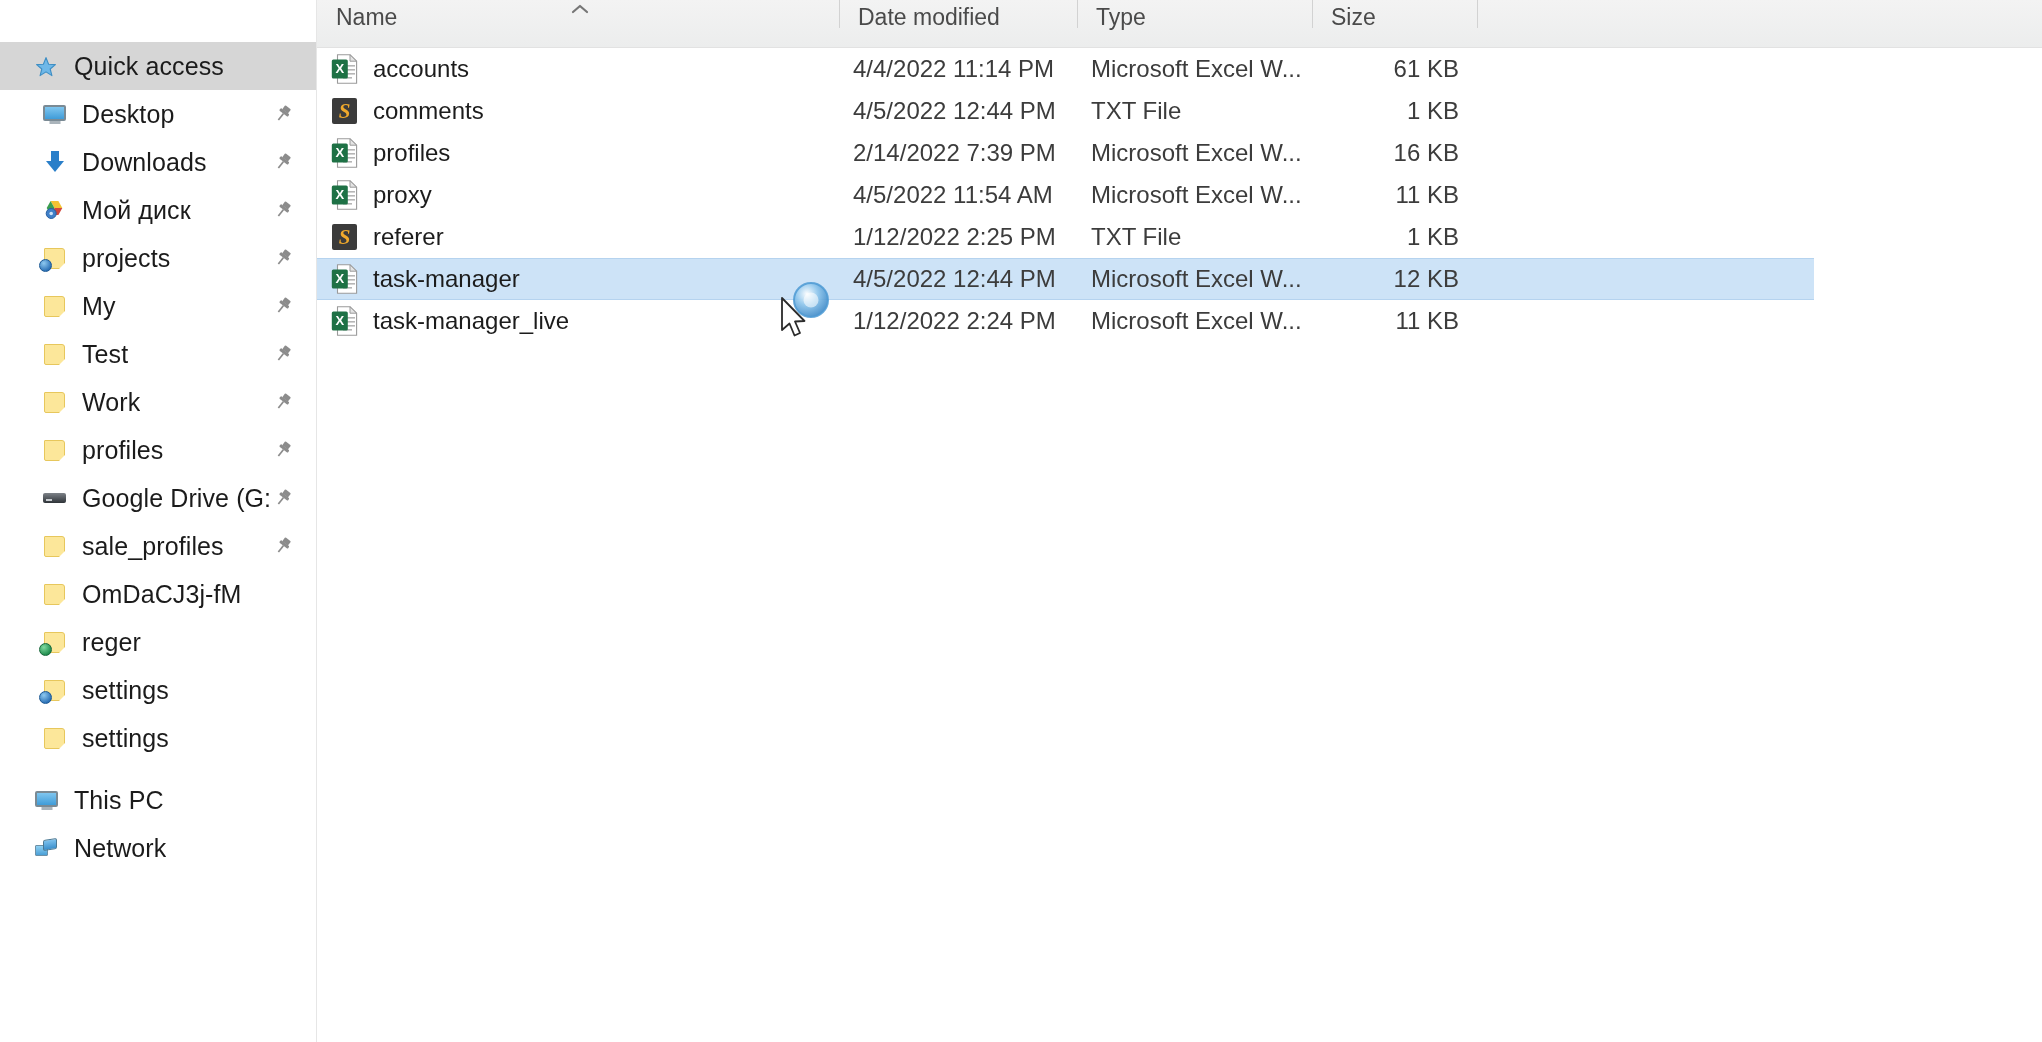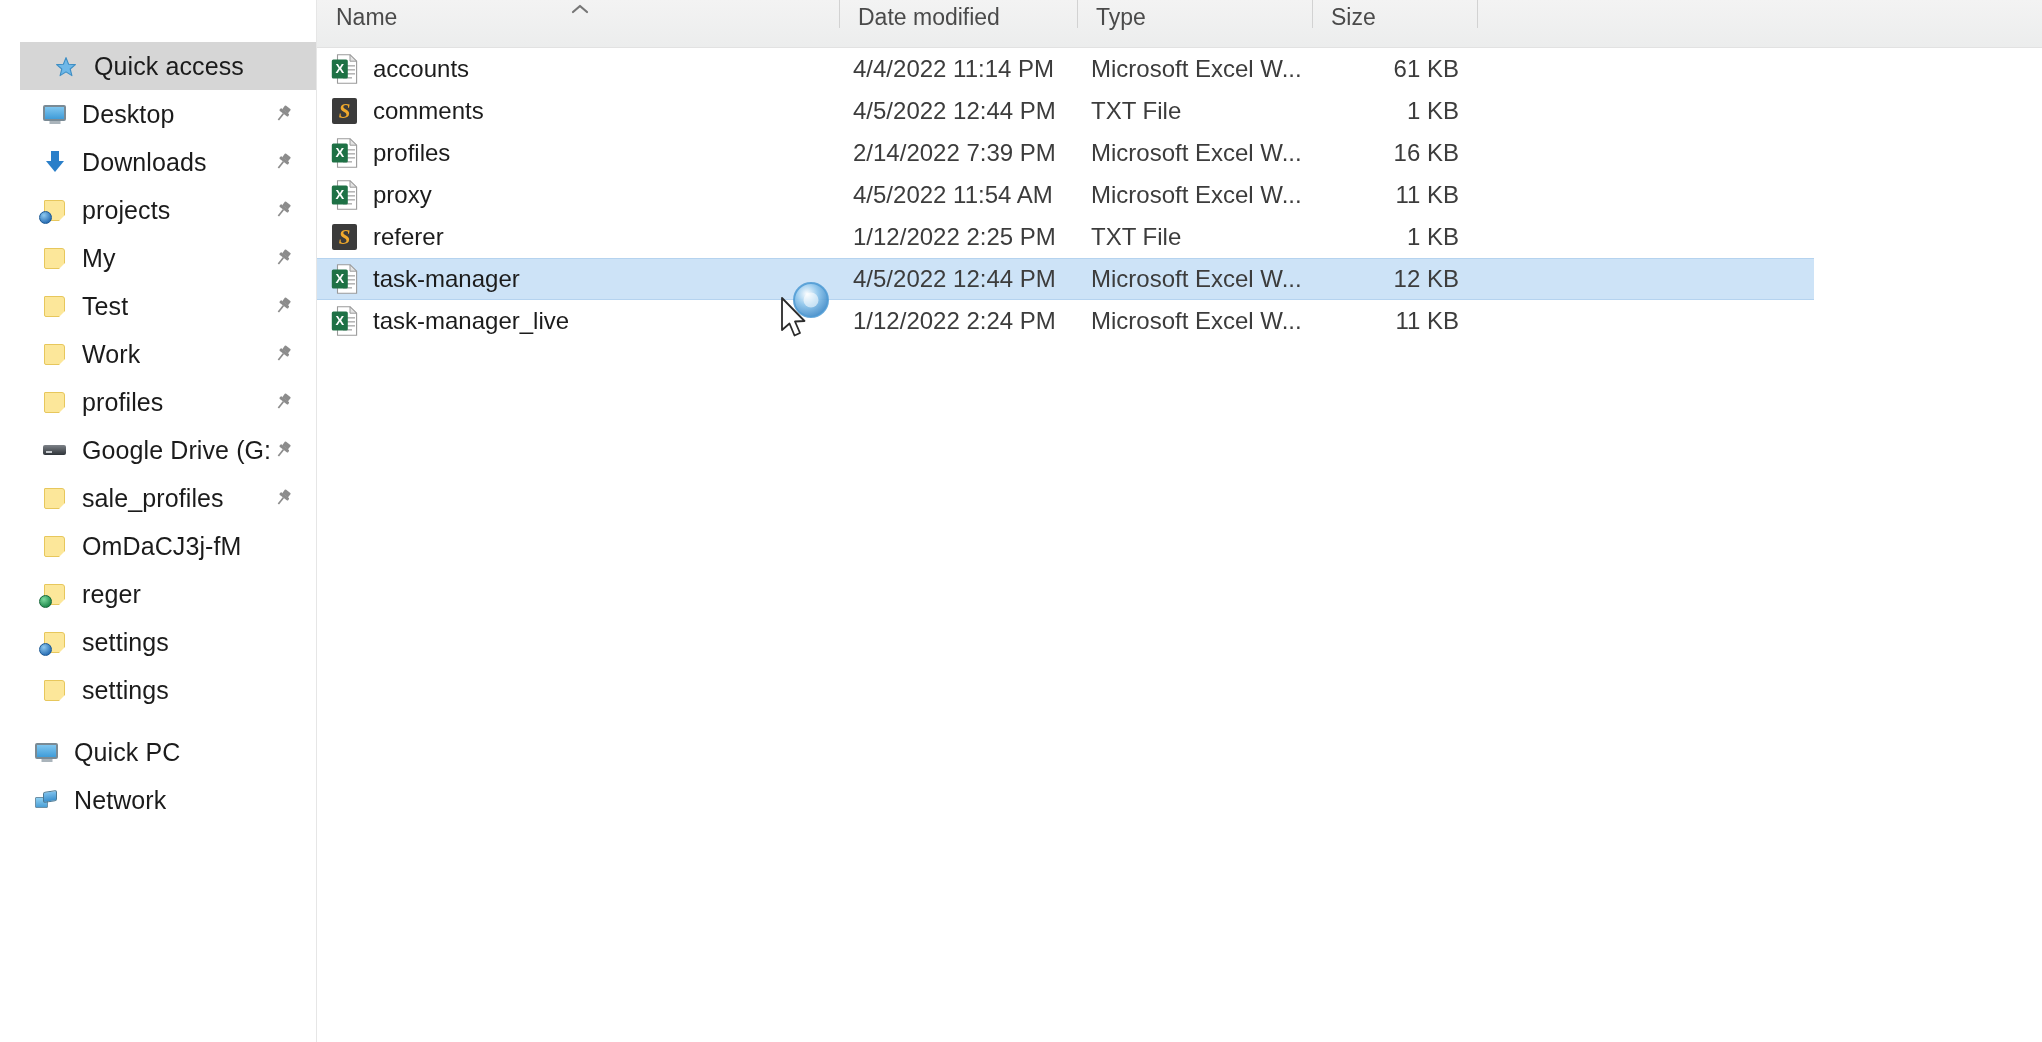--- a/index.html
+++ b/index.html
@@ -47,21 +47,20 @@
     height: 48px;
     display: flex;
     align-items: center;
     padding-left: 42px;
     box-sizing: border-box;
     cursor: default;
   }
   .nav-item.root { padding-left: 34px; }
   .nav-item.selected {
     background: #d6d6d6;
-    margin-left: 20px;
   }
   .nav-icon {
     width: 26px;
     height: 26px;
     flex: 0 0 26px;
     margin-right: 14px;
     position: relative;
     display: inline-block;
   }
   .nav-label {
@@ -388,20 +387,43 @@
             <g transform="rotate(38 10 10)" fill="#8c8c8c">
               <rect x="6.4" y="1.5" width="7.2" height="5.2" rx="1"></rect>
               <rect x="4.6" y="6.4" width="10.8" height="3.1" rx="1"></rect>
               <rect x="9.2" y="9.2" width="1.7" height="8.4"></rect>
             </g>
           </svg>
         </span>
       </div>
       <div class="nav-item">
         <span class="nav-icon">
+          <span class="ic-gdrive">
+            <svg width="23" height="20" viewBox="0 0 23 20">
+              <path d="M7.6 1 L15.4 1 L19.3 8 L11.5 8 Z" fill="#f4c233"></path>
+              <path d="M7.6 1 L11.5 8 L7.6 15 L3.7 8 Z" fill="#3b9e4f"></path>
+              <path d="M11.5 8 L19.3 8 L15.4 15 L7.6 15 Z" fill="#d0483e"></path>
+              <circle cx="8.2" cy="13.5" r="5" fill="#3f7fc8" stroke="#255ea0" stroke-width="1"></circle>
+              <circle cx="8.2" cy="13.5" r="1.8" fill="#cfe3f6"></circle>
+            </svg>
+          </span>
+        </span>
+        <span class="nav-label">Мой диск</span>
+        <span class="nav-pin">
+          <svg class="pin-svg" width="20" height="20" viewBox="0 0 20 20">
+            <g transform="rotate(38 10 10)" fill="#8c8c8c">
+              <rect x="6.4" y="1.5" width="7.2" height="5.2" rx="1"></rect>
+              <rect x="4.6" y="6.4" width="10.8" height="3.1" rx="1"></rect>
+              <rect x="9.2" y="9.2" width="1.7" height="8.4"></rect>
+            </g>
+          </svg>
+        </span>
+      </div>
+      <div class="nav-item">
+        <span class="nav-icon">
           <span class="ic-folder"></span>
           <span class="badge blue"></span>
         </span>
         <span class="nav-label">projects</span>
         <span class="nav-pin">
           <svg class="pin-svg" width="20" height="20" viewBox="0 0 20 20">
             <g transform="rotate(38 10 10)" fill="#8c8c8c">
               <rect x="6.4" y="1.5" width="7.2" height="5.2" rx="1"></rect>
               <rect x="4.6" y="6.4" width="10.8" height="3.1" rx="1"></rect>
               <rect x="9.2" y="9.2" width="1.7" height="8.4"></rect>
@@ -523,21 +545,21 @@
         <span class="nav-icon">
           <span class="ic-folder"></span>
         </span>
         <span class="nav-label">settings</span>
       </div>
       <div class="nav-spacer"></div>
       <div class="nav-item root">
         <span class="nav-icon">
           <span class="ic-monitor"></span>
         </span>
-        <span class="nav-label">Quick PC</span>
+        <span class="nav-label">This PC</span>
       </div>
       <div class="nav-item root">
         <span class="nav-icon">
           <span class="ic-network">
             <span class="n-back"></span>
             <span class="n-front"></span>
           </span>
         </span>
         <span class="nav-label">Network</span>
       </div>

